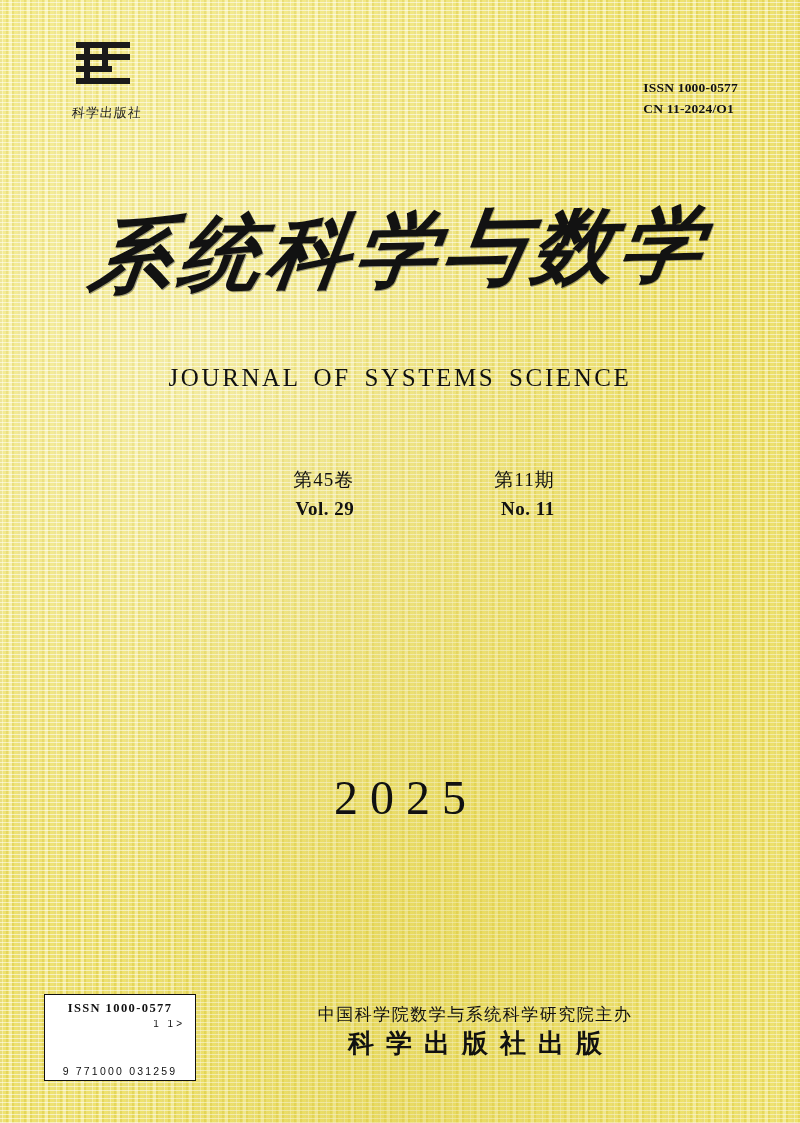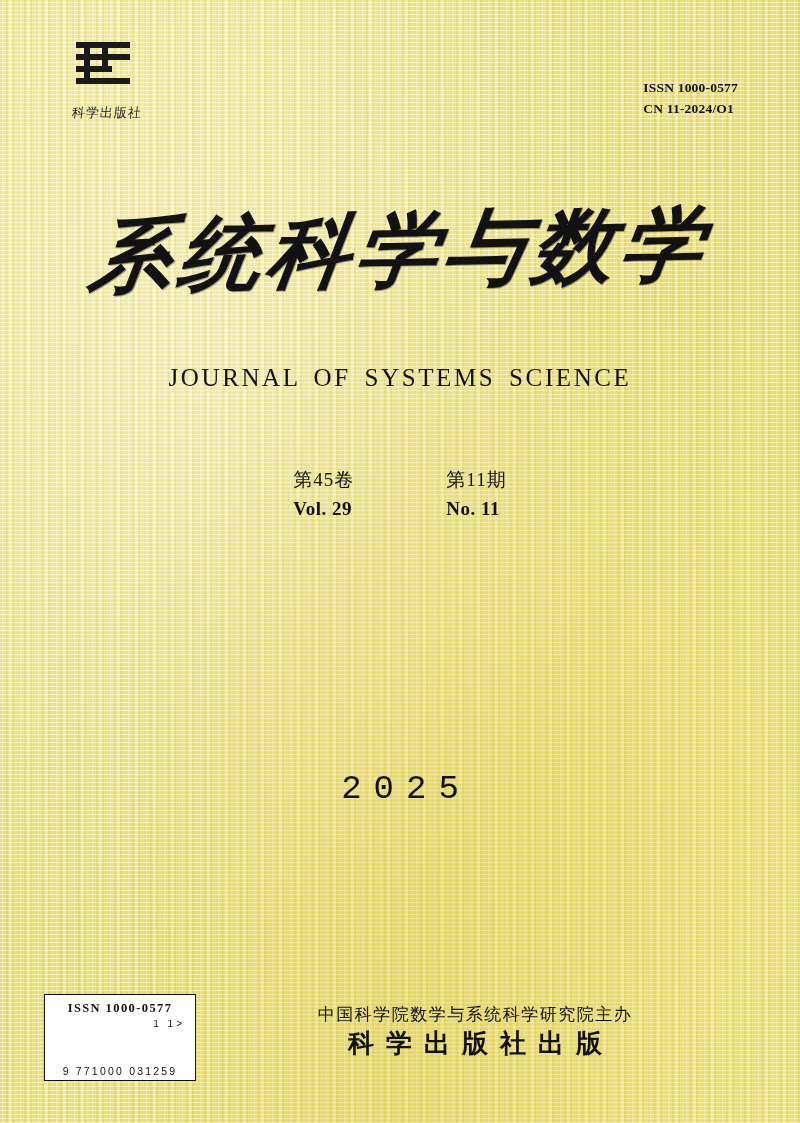--- a/index.html
+++ b/index.html
@@ -140,40 +140,40 @@
   .vol-block {
     position: absolute;
     left: 0; right: 0;
     top: 462px;
     display: flex;
     justify-content: center;
     gap: 92px;
     font-family: "Liberation Serif", serif;
     color: #111;
   }
-  .vol-col { text-align: left; }
+  .vol-col { text-align: right; margin-left: 48px; }
   .vol-cn {
     font-size: 19px;
     letter-spacing: 1px;
     line-height: 1.9;
   }
   .vol-en {
     font-size: 19px;
     font-weight: bold;
     letter-spacing: 0.5px;
   }
 
   
   .year {
     position: absolute;
     left: 0; right: 0;
     top: 770px;
     text-align: center;
-    font-family: Liberation Mono, monospace;
-    font-size: 34px;
+    font-family: Liberation Serif, serif;
+    font-size: 48px;
     letter-spacing: 12px;
     color: #111;
     text-indent: 12px;
   }
 
   
   .footer {
     position: absolute;
     left: 210px;
     right: 60px;

